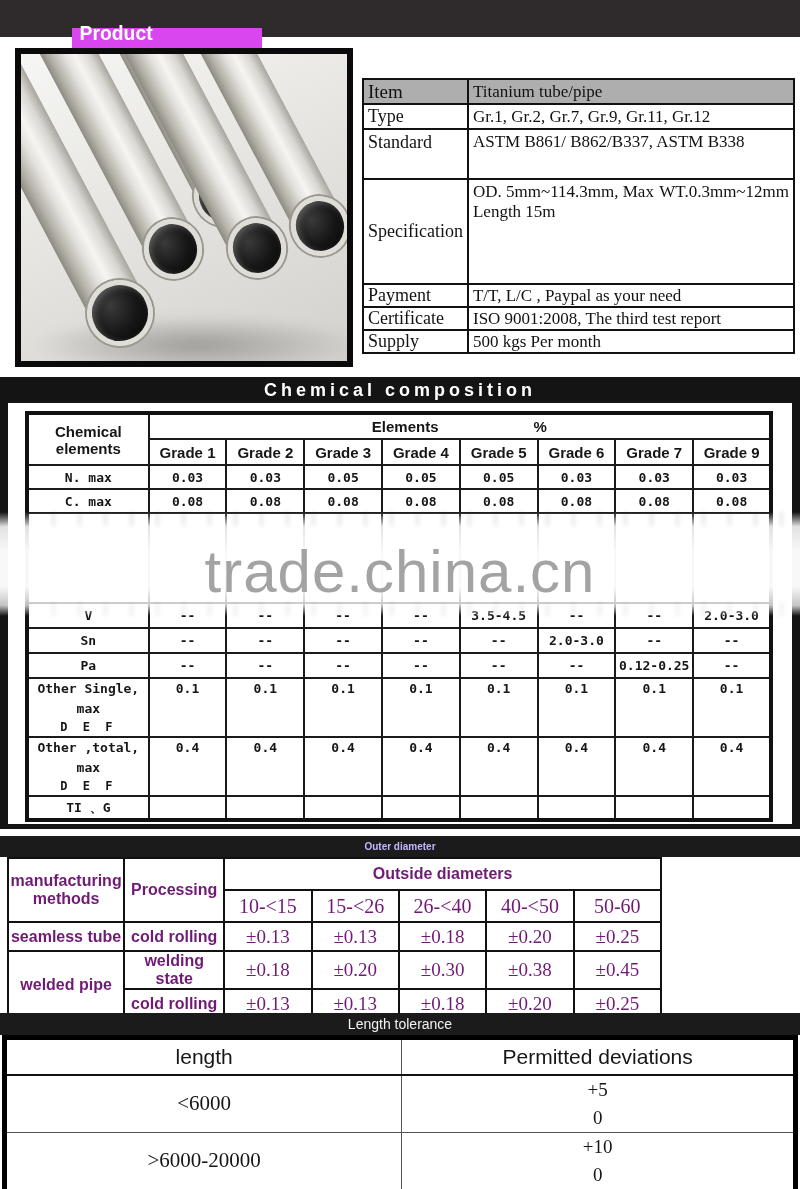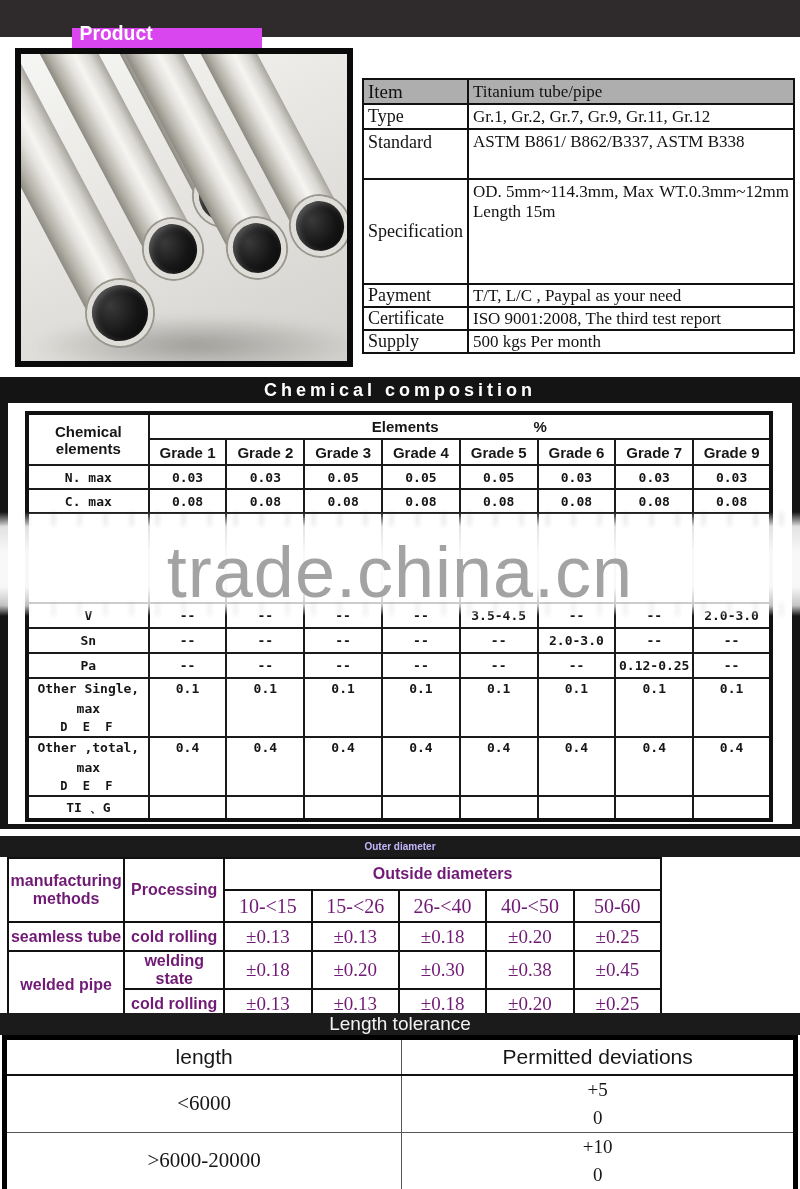--- a/index.html
+++ b/index.html
@@ -55,42 +55,42 @@
   .band td { height:90px; }
   .lbl2 { line-height:1.5; }
   .lbl2 .sub { font-size:12px; letter-spacing:4px; }
 
   
   .watermark { position:absolute; left:0; top:512px; width:800px; height:104px; z-index:5;
                background:linear-gradient(180deg, rgba(255,255,255,0) 0%, rgba(255,255,255,.88) 14%,
                            rgba(255,255,255,.97) 38%, rgba(255,255,255,.97) 72%,
                            rgba(255,255,255,.75) 90%, rgba(255,255,255,0) 100%);
                display:flex; align-items:center; justify-content:center; }
-  .watermark span { color:#a3a3a3; font-size:72px; font-family:"Liberation Sans", sans-serif;
+  .watermark span { color:#a3a3a3; font-size:60px; font-family:"Liberation Sans", sans-serif;
                     letter-spacing:1px; filter:blur(.4px); margin-top:15px; }
   .smudges { position:absolute; left:0; top:0; width:100%; height:14px;
              background:repeating-linear-gradient(90deg, rgba(40,40,40,.25) 0 3px, rgba(255,255,255,0) 3px 26px);
              filter:blur(2px); opacity:.5; }
   .smudges.bottom { top:auto; bottom:0; opacity:.35; }
 
   
   .outer-banner { position:absolute; left:0; top:836px; width:800px; height:21px; background:#1b1b1b;
                   display:flex; align-items:center; justify-content:center; }
   .outer-banner span { color:#c4b5fd; font-size:10px;font-weight:bold; }
   .outer-table { position:absolute; left:7px; top:857px; width:655px; border-collapse:collapse; color:#701a75; }
   .outer-table td { border:2px solid #111; text-align:center; }
   .outer-table .h { font-size:16px; font-weight:bold; font-family:"Liberation Sans", sans-serif; }
   .outer-table .rng { font-size:20px; font-family:"Liberation Serif", serif; }
   .outer-table .num { font-size:19px; font-family:"Liberation Serif", serif; }
   .ro32 { height:32px; } .ro29 { height:29px; }
 
   
   .length-banner { position:absolute; left:0; top:1013px; width:800px; height:22px; background:#1b1b1b;
                    display:flex; align-items:center; justify-content:center; }
-  .length-banner span { color:#f2f2f2; font-size:19px;text-align:right; }
+  .length-banner span { color:#f2f2f2; font-size:14px;text-align:right; }
   .length-table { position:absolute; left:2px; top:1035px; width:796px; border-collapse:collapse; color:#161616; }
   .length-table td { border:1px solid #555; text-align:center; }
   .length-table { border:5px solid #000000; }
   .length-table .h { font-size:21px; font-family:"Liberation Sans", sans-serif; height:37px; border-bottom:2px solid #111; }
   .length-table .lv { font-size:21px; font-family:"Liberation Serif", serif; }
   .length-table .dv { font-size:19px; font-family:"Liberation Serif", serif; line-height:28px; }
   .rl56 { height:56px; } .rl58 { height:58px; }
 </style>
 </head>
 <body>

